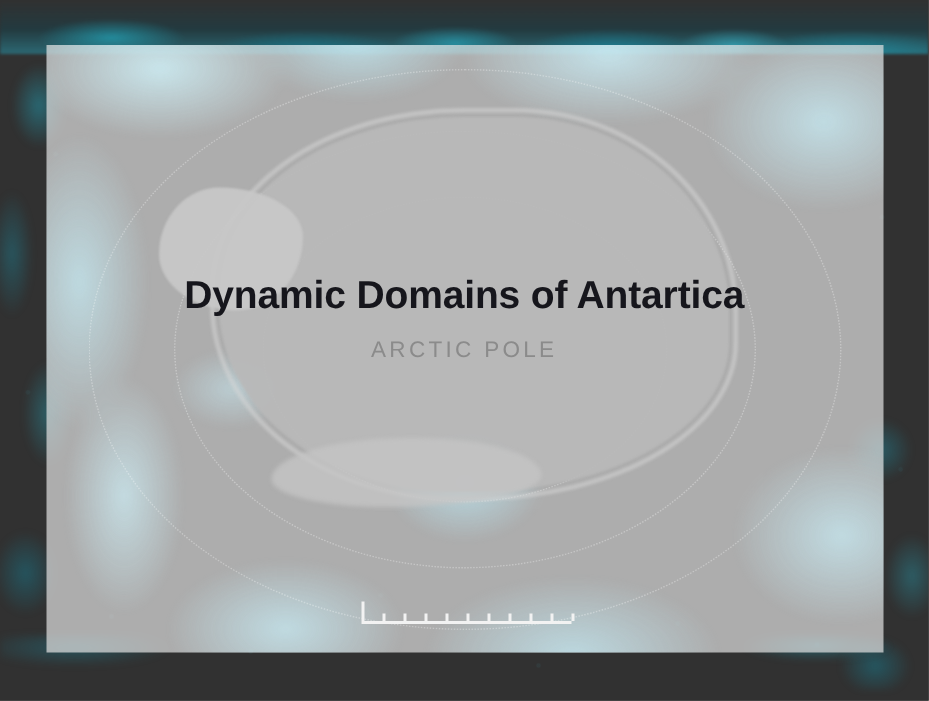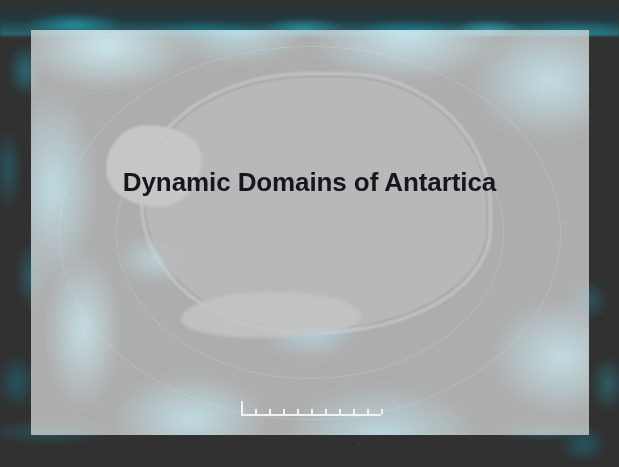--- a/index.html
+++ b/index.html
@@ -172,21 +172,21 @@
   }
 
   
   #title-block {
     position: absolute;
     left: 0; right: 0;
     top: 168px;
     text-align: center;
   }
   #title {
-    margin: 0;
+    margin: 14px;
     font-size: 26px;
     font-weight: bold;
     color: #16161c;
     letter-spacing: -0.1px;
     line-height: 1.1;
   }
   #subtitle {
     margin: 14px 0 0 0;
     font-size: 15px;
     font-weight: normal;
@@ -239,20 +239,21 @@
     <div class="graticule g2"></div>
     <div class="graticule g3"></div>
     <div class="continent-rim"></div>
     <div class="continent"></div>
     <div class="peninsula"></div>
     <div class="shelf-lower"></div>
   </div>
 
   <div id="title-block">
     <h1 id="title">Dynamic Domains of Antartica</h1>
+    <h2 id="subtitle">ARCTIC POLE</h2>
   </div>
 
   <div id="scale-bar">
     <div class="rule"></div>
   <div class="tick major" style="left: 0%;"></div>
       <div class="tick" style="left: 10%;"></div>
       <div class="tick" style="left: 20%;"></div>
       <div class="tick" style="left: 30%;"></div>
       <div class="tick" style="left: 40%;"></div>
       <div class="tick" style="left: 50%;"></div>

